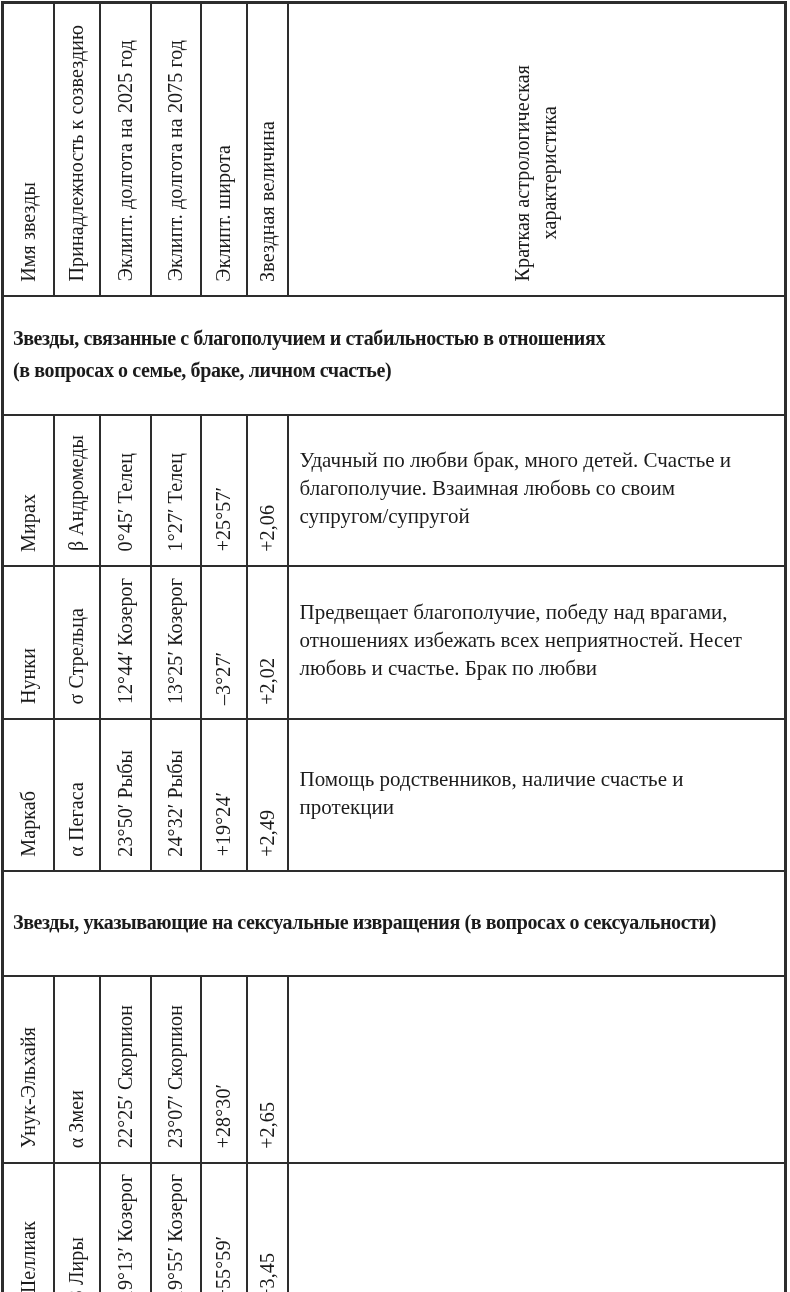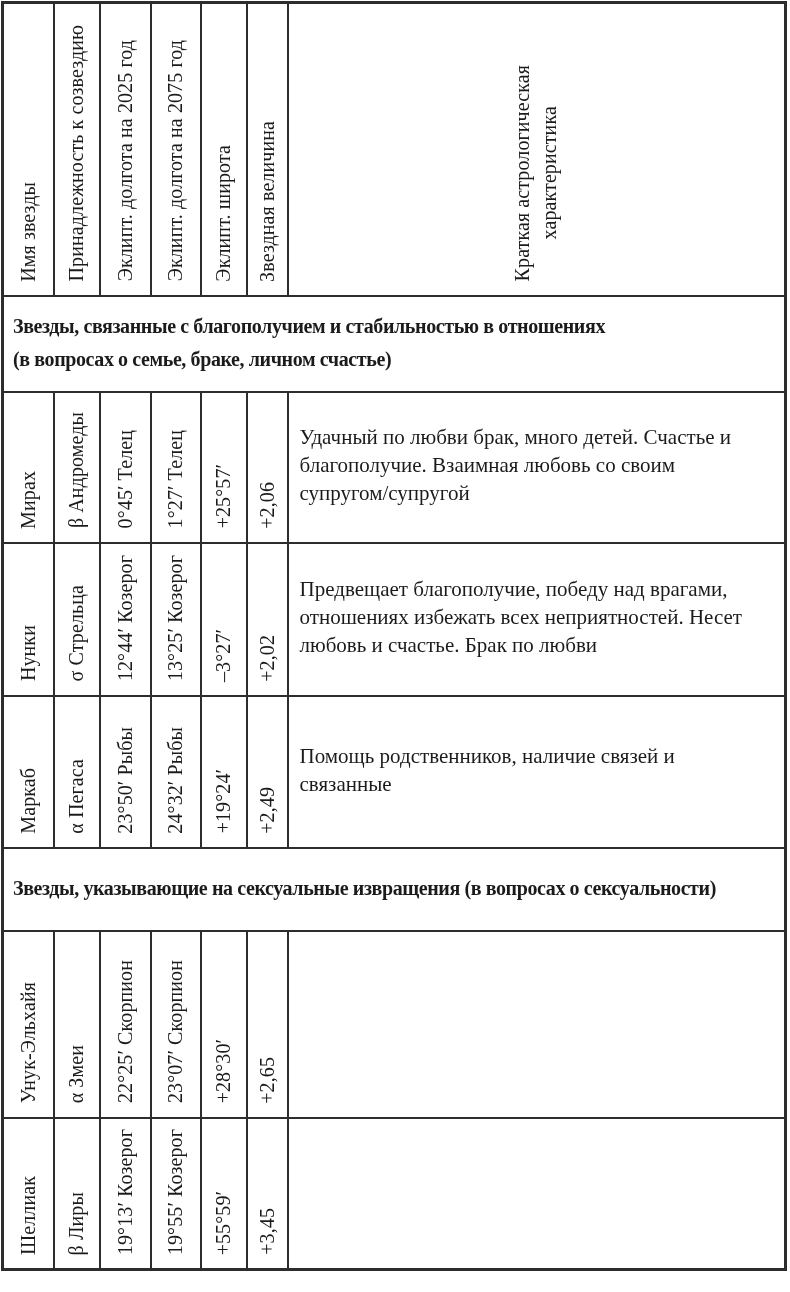--- a/index.html
+++ b/index.html
@@ -77,21 +77,21 @@
     <td class="v"><span class="vtext">Имя звезды</span></td>
     <td class="v"><span class="vtext">Принадлежность к созвездию</span></td>
     <td class="v"><span class="vtext">Эклипт. долгота  на 2025 год</span></td>
     <td class="v"><span class="vtext">Эклипт. долгота  на 2075 год</span></td>
     <td class="v"><span class="vtext">Эклипт. широта</span></td>
     <td class="v"><span class="vtext">Звездная величина</span></td>
     <td class="v"><span class="vtext">Краткая астрологическая
 характеристика</span></td>
   </tr>
 
-  <tr class="section" style="height:96px">
+  <tr class="section" style="height:119px">
     <td colspan="7">Звезды, связанные с благополучием и стабильностью в отношениях
 (в вопросах о семье, браке, личном счастье)</td>
   </tr>
 
   <tr style="height:151px">
     <td class="v"><span class="vtext">Мирах</span></td>
     <td class="v"><span class="vtext">β Андромеды</span></td>
     <td class="v"><span class="vtext">0°45′ Телец</span></td>
     <td class="v"><span class="vtext">1°27′ Телец</span></td>
     <td class="v"><span class="vtext">+25°57′</span></td>
@@ -109,24 +109,24 @@
     <td class="desc">Предвещает благополучие, победу над врагами, отношениях избежать всех неприятностей. Несет любовь и счастье. Брак по любви</td>
   </tr>
 
   <tr style="height:152px">
     <td class="v"><span class="vtext">Маркаб</span></td>
     <td class="v"><span class="vtext">α Пегаса</span></td>
     <td class="v"><span class="vtext">23°50′ Рыбы</span></td>
     <td class="v"><span class="vtext">24°32′ Рыбы</span></td>
     <td class="v"><span class="vtext">+19°24′</span></td>
     <td class="v"><span class="vtext">+2,49</span></td>
-    <td class="desc">Помощь родственников, наличие связей и связанные</td>
+    <td class="desc">Помощь родственников, наличие счастье и протекции</td>
   </tr>
 
-  <tr class="section" style="height:83px">
+  <tr class="section" style="height:105px">
     <td colspan="7">Звезды, указывающие на сексуальные извращения (в вопросах о сексуальности)</td>
   </tr>
 
   <tr style="height:187px">
     <td class="v"><span class="vtext">Унук-Эльхайя</span></td>
     <td class="v"><span class="vtext">α Змеи</span></td>
     <td class="v"><span class="vtext">22°25′ Скорпион</span></td>
     <td class="v"><span class="vtext">23°07′ Скорпион</span></td>
     <td class="v"><span class="vtext">+28°30′</span></td>
     <td class="v"><span class="vtext">+2,65</span></td>

